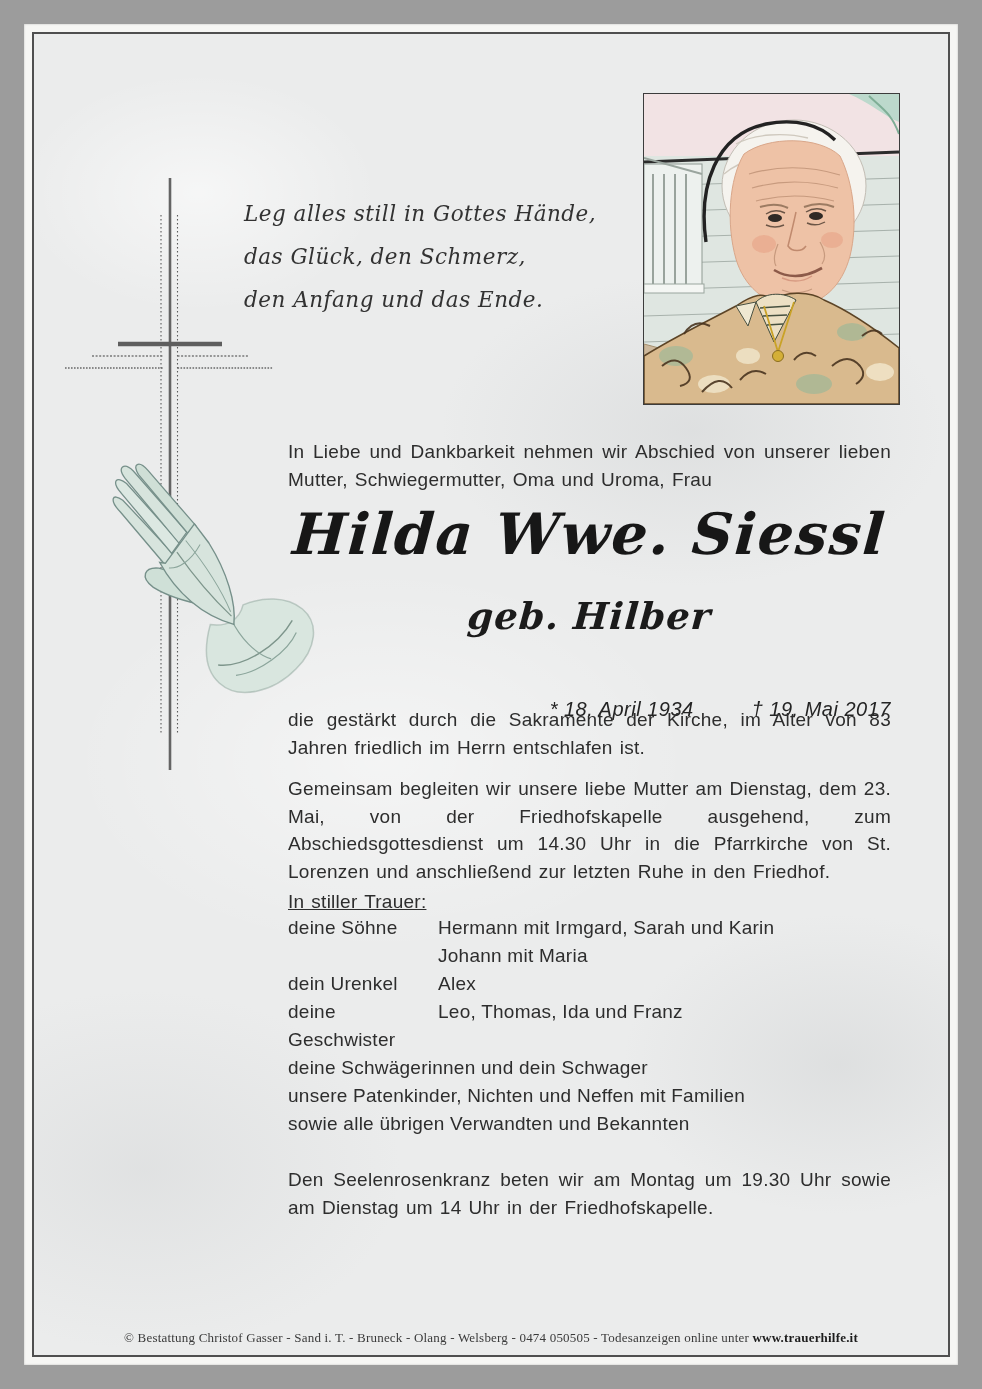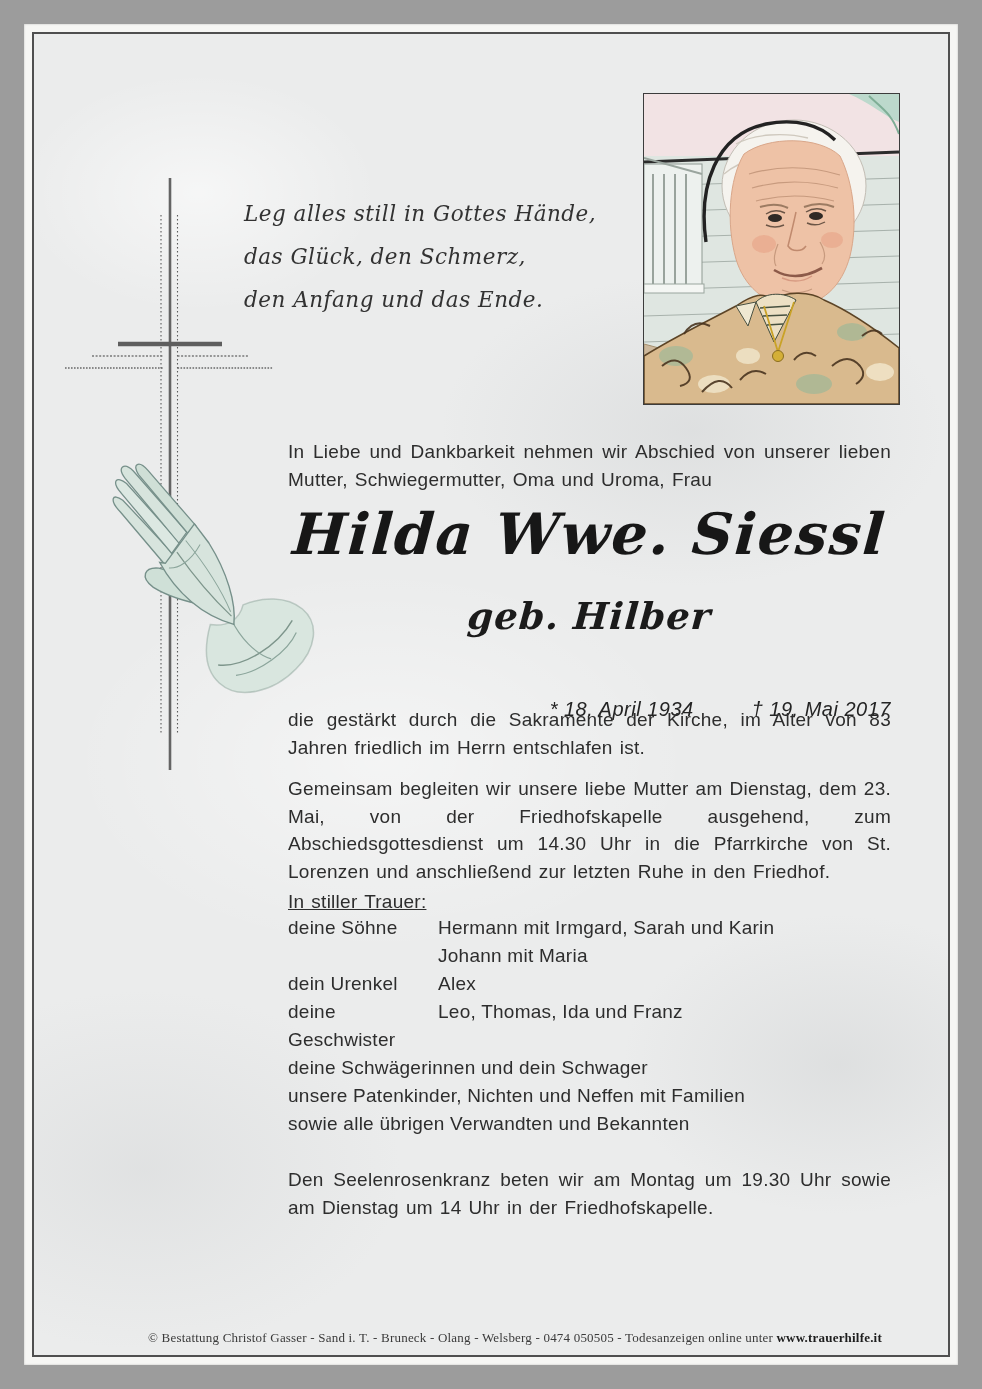--- a/index.html
+++ b/index.html
@@ -62,21 +62,21 @@
   .p2{top:741px;}
   .trauer-title{top:854px;text-align:left;text-decoration:underline;}
   .mourners{top:880px;font-size:19px;line-height:28px;letter-spacing:.25px;}
   .pair{display:grid;grid-template-columns:150px 1fr;}
   .places{top:1070px;}
   .rosary{top:1132px;}
   .thanks{top:1196px;}
   .footer{
     left:0;width:100%;top:1296px;text-align:center;
     font-family:"Liberation Serif",serif;
-    font-size:13px;color:#3a3a3a;letter-spacing:.2px;padding-left:24px;
+    font-size:13px;color:#3a3a3a;letter-spacing:.2px;
   }
   .footer b{color:#1d1d1d;}
   
   .cross-wrap{left:30px;top:140px;width:250px;height:640px;}
   .hands-wrap{left:56px;top:388px;width:234px;height:336px;}
   .photo{
     left:609px;top:59px;width:255px;height:310px;
     border:1px solid #3c3c3c;background:#e8ece8;
   }
   .photo svg{display:block;}

